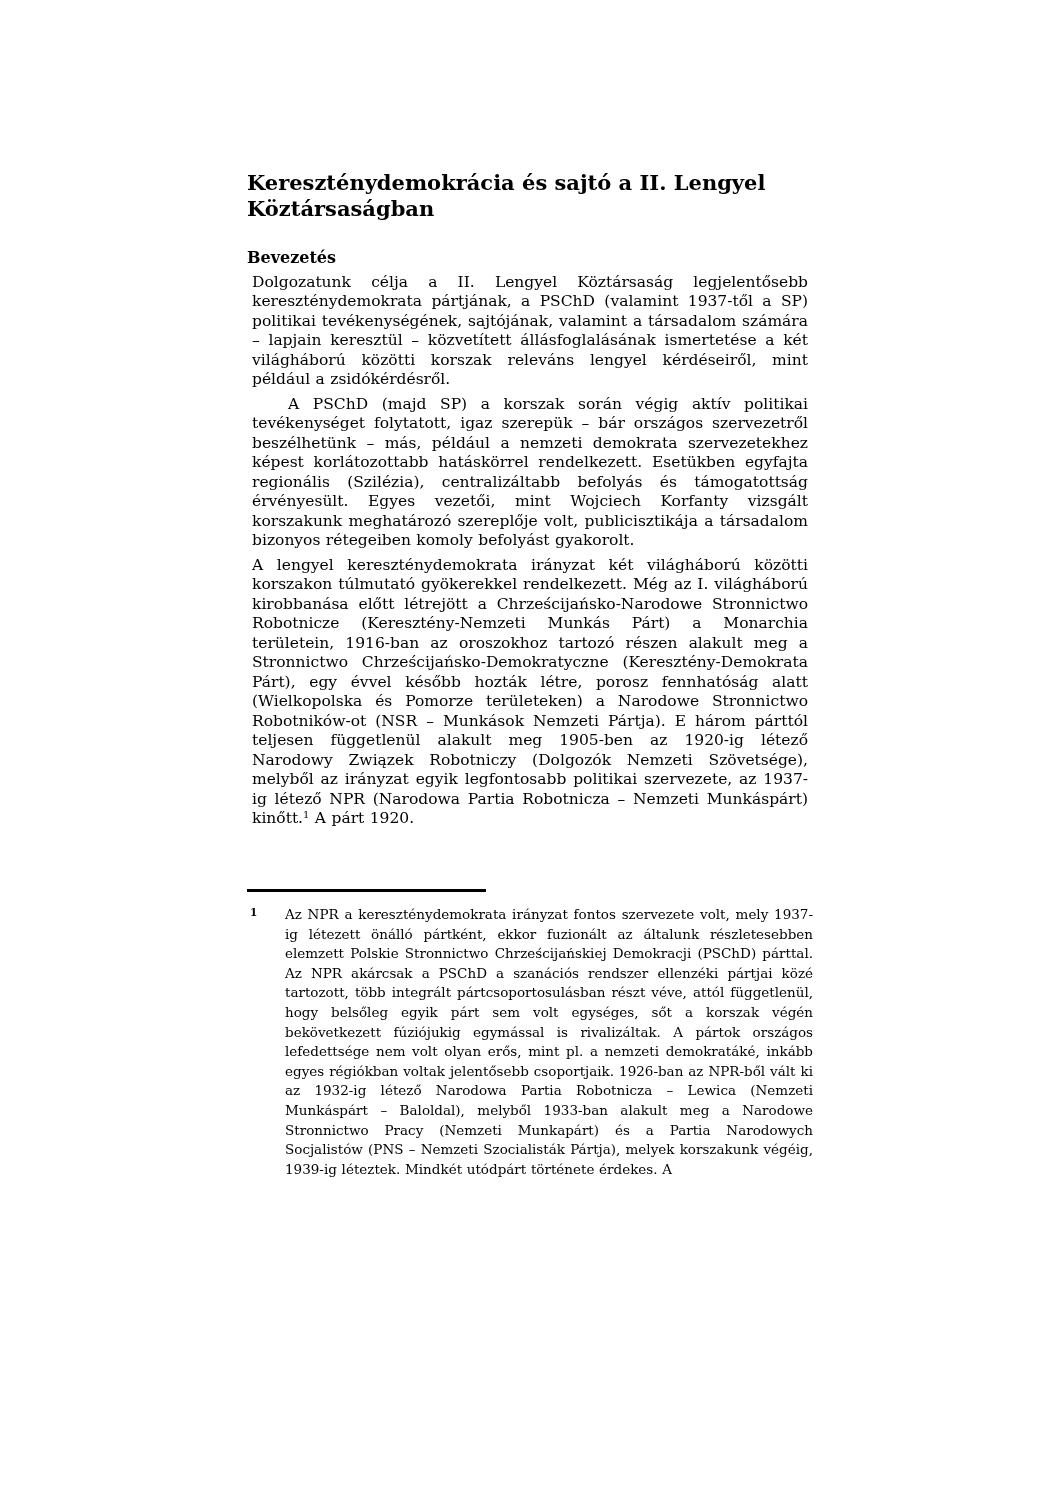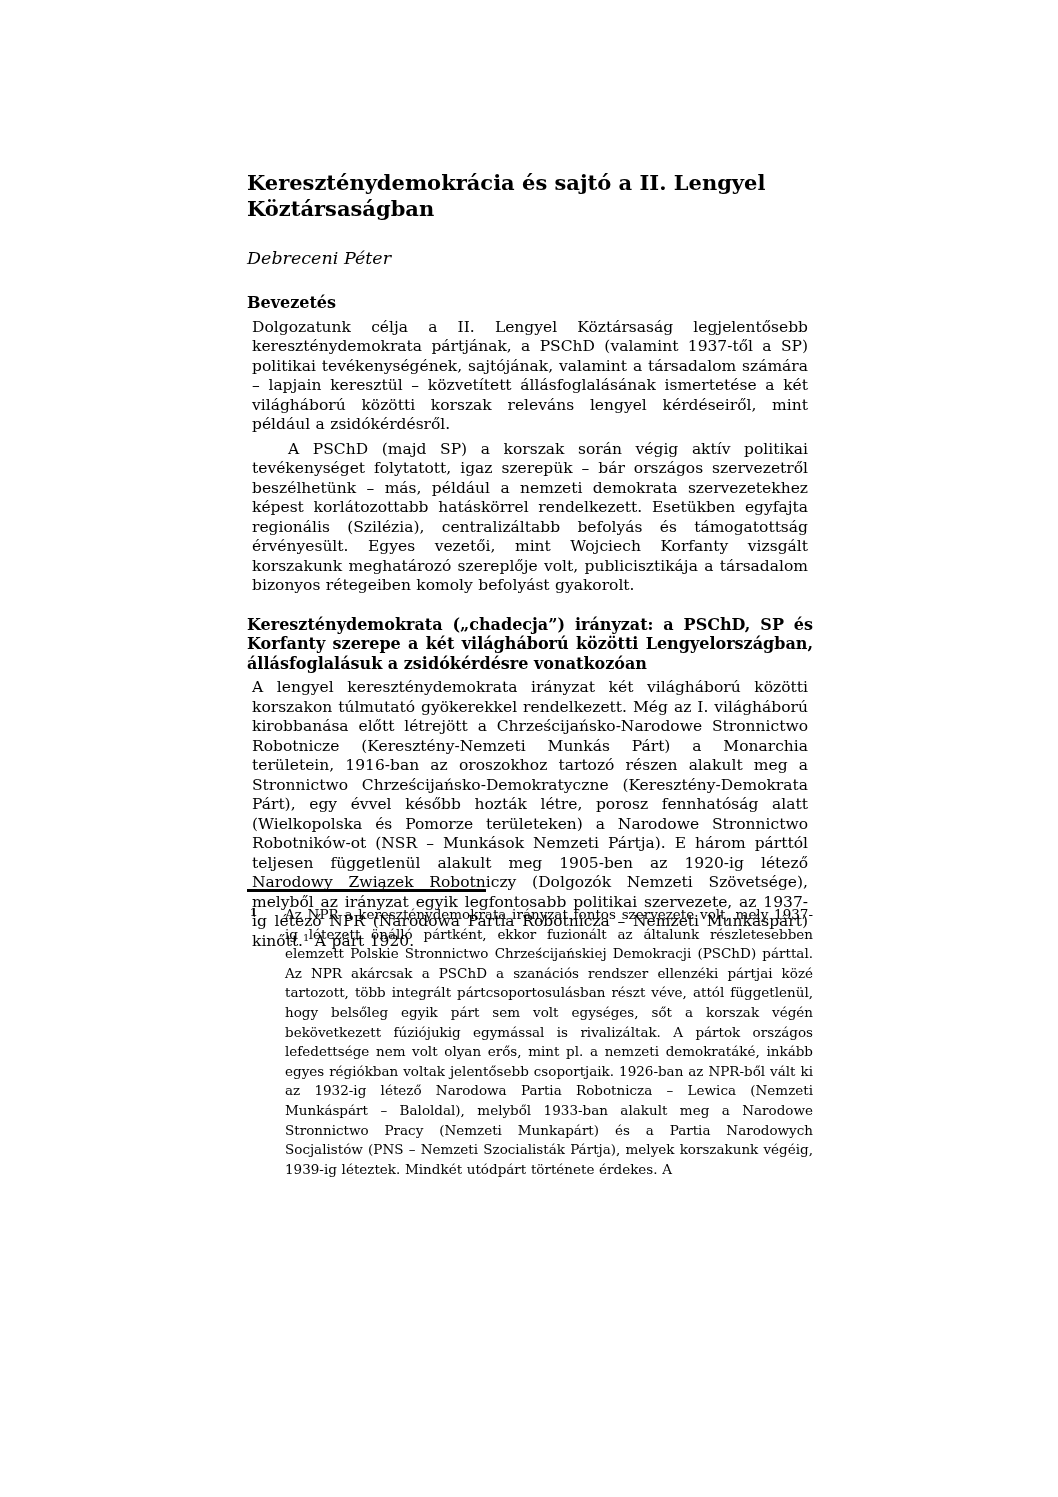--- a/index.html
+++ b/index.html
@@ -82,29 +82,27 @@
 </style>
 </head>
 <body>
 
 <div class="page">
 
   <div class="column">
 
     <h1 class="doc-title">Kereszténydemokrácia és sajtó a II. Lengyel Köztársaságban</h1>
 
-    <p class="doc-author">Debreceni Péter</p>
 
     <h2 class="sec-heading">Bevezetés</h2>
 
     <p class="body">Dolgozatunk célja a II. Lengyel Köztársaság legjelentősebb kereszténydemokrata pártjának, a PSChD (valamint 1937-től a SP) politikai tevékenységének, sajtójának, valamint a társadalom számára – lapjain keresztül – közvetített állásfoglalásának ismertetése a két világháború közötti korszak releváns lengyel kérdéseiről, mint például a zsidókérdésről.</p>
 
     <p class="body indent">A PSChD (majd SP) a korszak során végig aktív politikai tevékenységet folytatott, igaz szerepük – bár országos szervezetről beszélhetünk – más, például a nemzeti demokrata szervezetekhez képest korlátozottabb hatáskörrel rendelkezett. Esetükben egyfajta regionális (Szilézia), centralizáltabb befolyás és támogatottság érvényesült. Egyes vezetői, mint Wojciech Korfanty vizsgált korszakunk meghatározó szereplője volt, publicisztikája a társadalom bizonyos rétegeiben komoly befolyást gyakorolt.</p>
 
-    <h2 class="sec-heading sec2">Kereszténydemokrata („chadecja”) irányzat: a PSChD, SP és Korfanty szerepe a két világháború közötti Lengyelországban, állásfoglalásuk a zsidókérdésre vonatkozóan</h2>
 
     <p class="body"><span>A lengyel kereszténydemokrata irányzat két világháború közötti korszakon túlmutató gyökerekkel rendelkezett. Még az I. világháború kirobbanása előtt létrejött a Chrześcijańsko-Narodowe Stronnictwo Robotnicze (Keresztény-Nemzeti Munkás Párt) a Monarchia területein, 1916-ban az oroszokhoz tartozó részen alakult meg a Stronnictwo Chrześcijańsko-Demokratyczne (Keresztény-Demokrata Párt), egy évvel később hozták létre, porosz fennhatóság alatt (Wielkopolska és Pomorze területeken) a Narodowe Stronnictwo Robotników-ot (NSR – Munkások Nemzeti Pártja). E három párttól teljesen függetlenül alakult meg 1905-ben az 1920-ig létező Narodowy Związek Robotniczy (Dolgozók Nemzeti Szövetsége), melyből az irányzat egyik legfontosabb politikai szervezete, az 1937-ig létező NPR (Narodowa Partia Robotnicza – Nemzeti Munkáspárt) kinőtt.</span><sup class="fn-ref">1</sup><span> A párt 1920.</span></p>
 
   </div>
 
   <div class="footnote-area">
 
     <div class="footnote-rule"></div>
 
     <div class="footnote">

